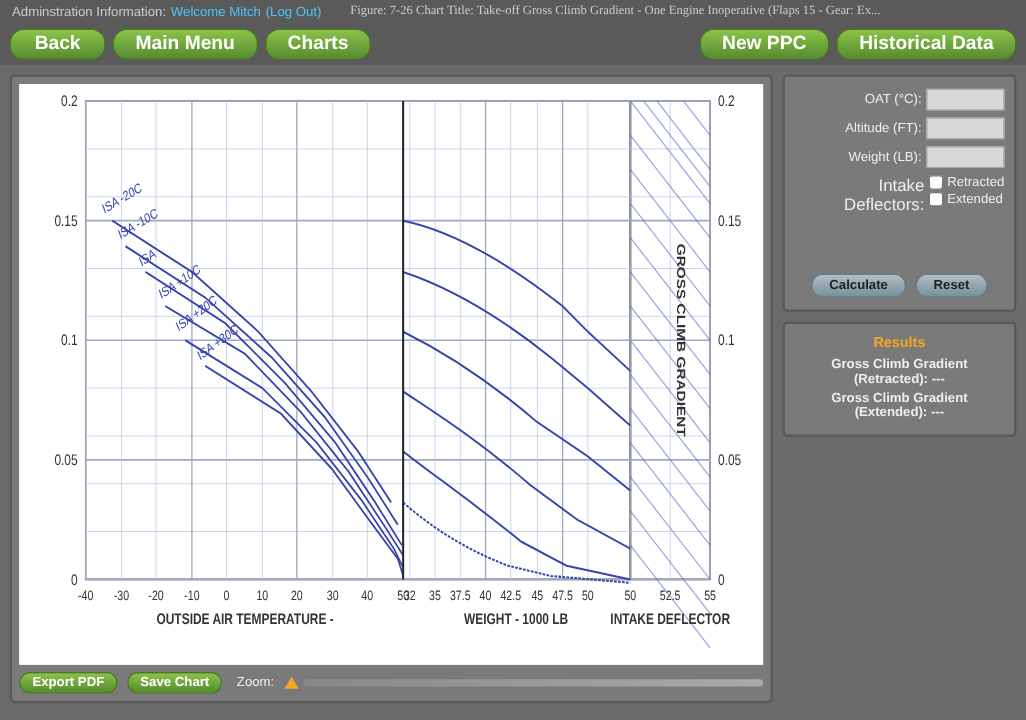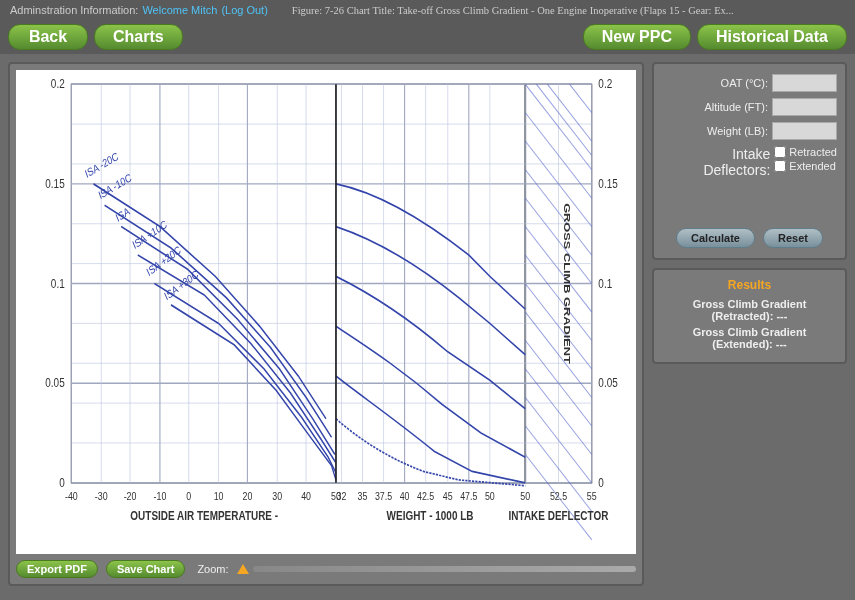--- a/index.html
+++ b/index.html
@@ -12,21 +12,21 @@
       overflow: hidden;
     }
 
     
     #info-bar {
       background: #5a5a5a;
       color: #ccc;
       padding: 4px 10px;
       font-size: 11px;
       display: flex;
-      align-items: center;
+      align-items: flex-start;
       gap: 4px;
     }
     #info-bar .admin-label { color: #ccc; }
     #info-bar .admin-name { color: #4fc3f7; }
     #info-bar .logout-link { color: #4fc3f7; cursor: pointer; }
     #info-bar .figure-info { color: #ccc; margin-left: 20px; font-size: 10.5px; font-family: Liberation Serif, serif; }
 
     
     #nav-bar {
       background: #5a5a5a;
@@ -263,20 +263,21 @@
 
 <div id="info-bar">
   <span class="admin-label">Adminstration Information:</span>
   <span class="admin-name">Welcome Mitch</span>
   <span class="logout-link">(Log Out)</span>
   <span class="figure-info">Figure: 7-26  Chart Title: Take-off Gross Climb Gradient - One Engine Inoperative (Flaps 15 - Gear: Ex...</span>
 </div>
 
 <div id="nav-bar">
   <button class="nav-btn">Back</button>
+  <button class="nav-btn">Main Menu</button>
   <button class="nav-btn">Charts</button>
   <div class="nav-group-right">
     <button class="nav-btn">New PPC</button>
     <button class="nav-btn">Historical Data</button>
   </div>
 </div>
 
 <div id="main-content">
 
   <div id="chart-panel">

